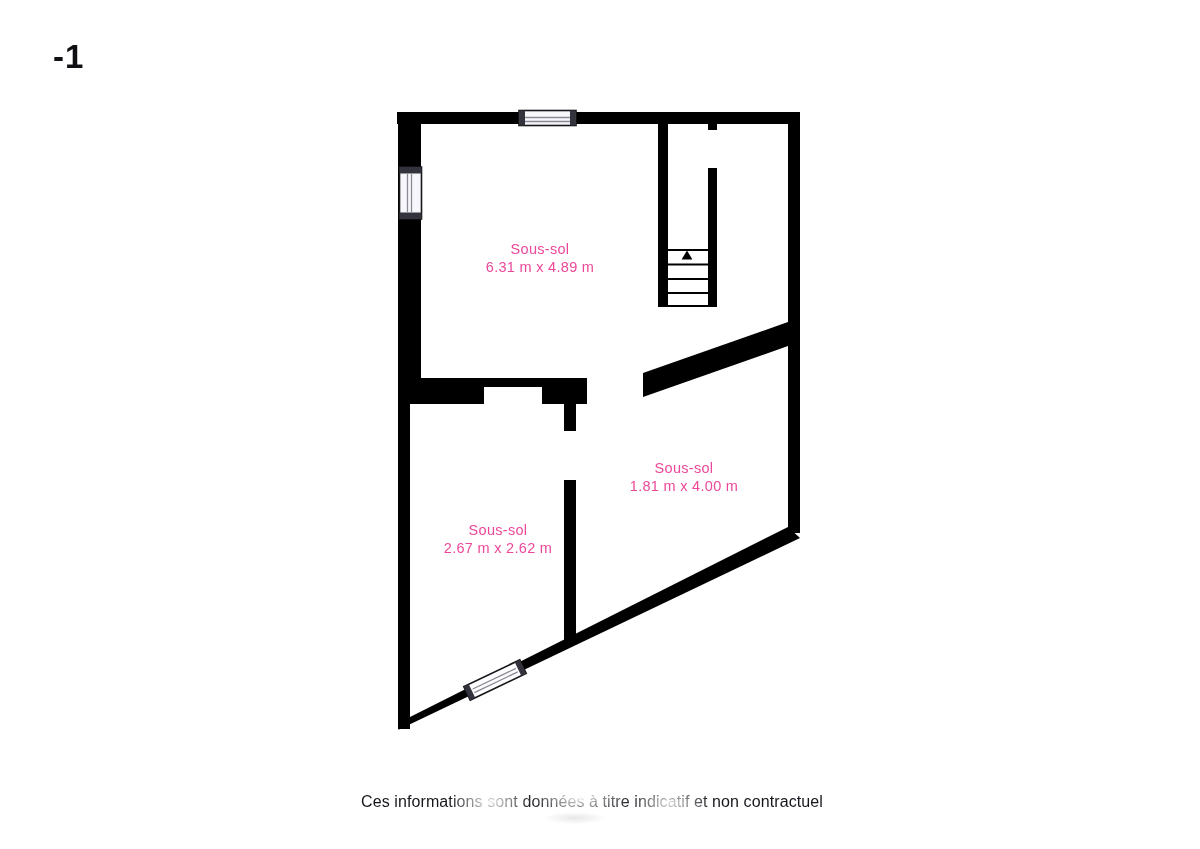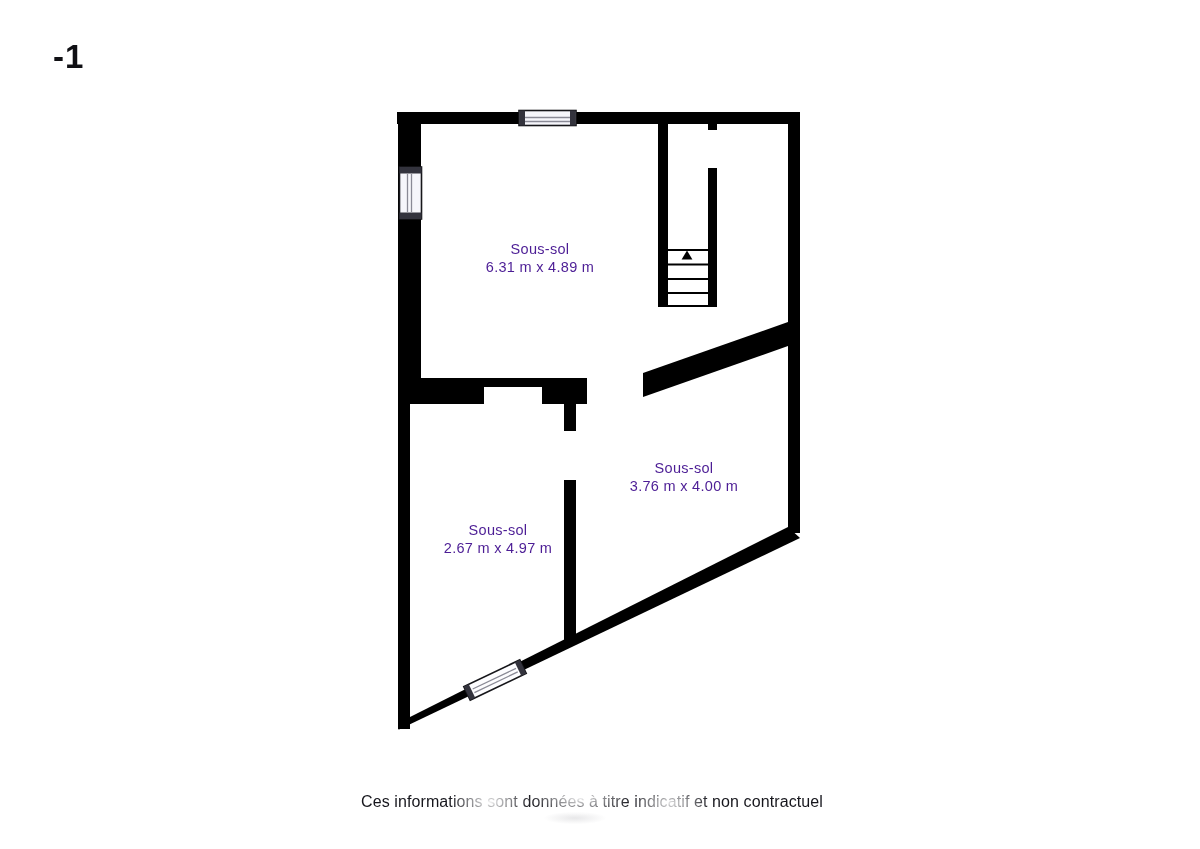--- a/index.html
+++ b/index.html
@@ -7,21 +7,21 @@
     position:relative;width:1200px;height:849px;background:#ffffff;overflow:hidden;
     font-family:"Liberation Sans", sans-serif;
   }
   .floor-label{
     position:absolute;left:53px;top:40px;
     font-size:33px;font-weight:700;color:#101014;letter-spacing:1px;line-height:1;
   }
   .plan-svg{position:absolute;left:0;top:0;}
   .room-label{
     position:absolute;transform:translate(-50%,-50%);
-    text-align:center;color:#4c1d95;white-space:nowrap;
+    text-align:center;color:#ec4899;white-space:nowrap;
     font-size:14.5px;font-weight:500;letter-spacing:0.3px;line-height:17.5px;
   }
   .room-label .dims{display:block;}
   .disclaimer{
     position:absolute;left:0;top:793px;width:1184px;text-align:center;
     font-size:16px;font-weight:500;color:#16161c;letter-spacing:0.1px;
   }
   .watermark-overlay{
     position:absolute;left:420px;top:772px;width:330px;height:52px;
     background:
@@ -96,23 +96,23 @@
       </g>
     </g>
   </svg>
 
   <div class="room-label" style="left:540px;top:258px;">
     <span>Sous-sol</span>
     <span class="dims">6.31 m x 4.89 m</span>
   </div>
   <div class="room-label" style="left:684px;top:477px;">
     <span>Sous-sol</span>
-    <span class="dims">3.76 m x 4.00 m</span>
+    <span class="dims">1.81 m x 4.00 m</span>
   </div>
   <div class="room-label" style="left:498px;top:539px;">
     <span>Sous-sol</span>
-    <span class="dims">2.67 m x 4.97 m</span>
+    <span class="dims">2.67 m x 2.62 m</span>
   </div>
 
   <div class="disclaimer">Ces informations sont données à titre indicatif et non contractuel</div>
   <div class="watermark-overlay"></div>
 
 </div>
 
 </body></html>

